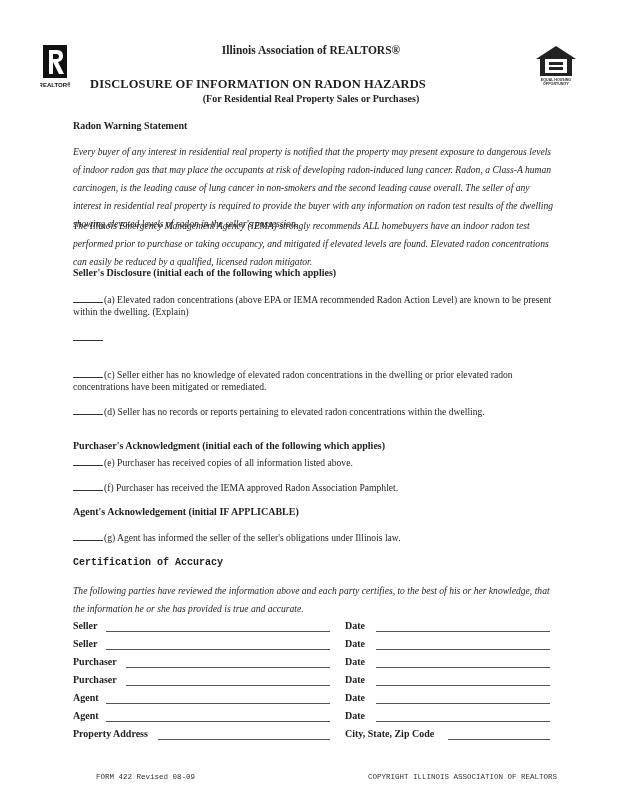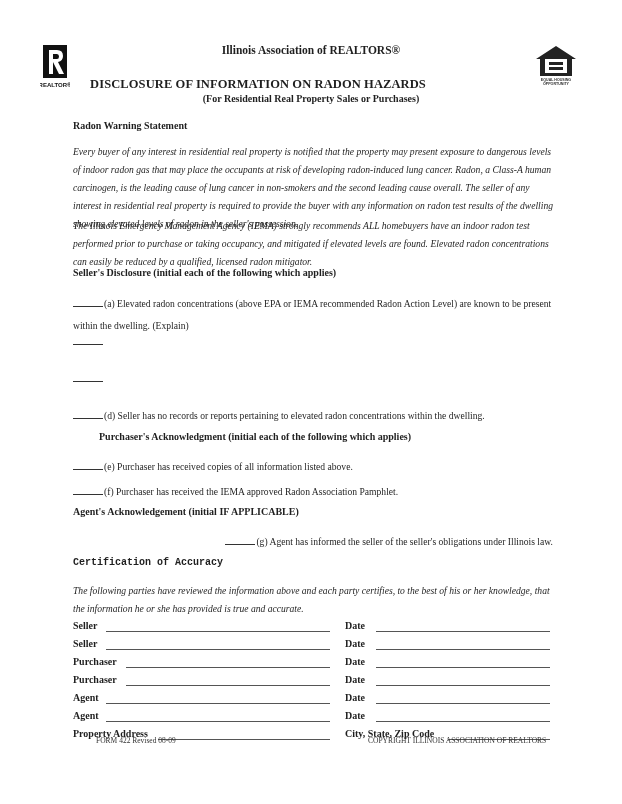--- a/index.html
+++ b/index.html
@@ -7,27 +7,27 @@
          font-family: "Liberation Serif", serif; color: #1f1f1f; }
   .abs { position: absolute; }
   .logo-r { left: 40px; top: 45px; width: 30px; height: 45px; }
   .eho { left: 534px; top: 44px; width: 44px; height: 44px; }
   .org { left: 0; width: 622px; top: 44px; text-align: center; font-weight: bold; font-size: 11.5px; }
   .title { left: 0; width: 516px; top: 77px; text-align: center; font-weight: bold; font-size: 12.5px; letter-spacing: 0.1px; }
   .subtitle { left: 0; width: 622px; top: 93px; text-align: center; font-weight: bold; font-size: 10px; }
   .h { left: 73px; font-weight: bold; font-size: 10px; }
   .p { left: 73px; width: 480px; font-size: 9.6px; line-height: 18px; }
   .it { font-style: italic; }
-  .item { left: 73px; width: 480px; font-size: 9.6px; line-height: 22px; }
+  .item { left: 73px; width: 480px; font-size: 9.6px; line-height: 12px; }
   .blank { display: inline-block; width: 30px; border-bottom: 1px solid #333; height: 9px; vertical-align: baseline; margin-right: 1px; }
   .sigrow { left: 73px; width: 480px; height: 14px; font-size: 10px; font-weight: bold; }
   .sig-label { position: absolute; left: 0; top: 0; text-align: right; }
   .sig-line { position: absolute; height: 0; border-bottom: 1px solid #555; top: 11px; }
   .date-label { position: absolute; left: 272px; top: 0; }
-  .footer { font-family: Liberation Serif, serif; font-size: 7.5px; color: #333; top: 736px; padding-left: 23px; }
+  .footer { font-family: Liberation Mono, monospace; font-size: 7.5px; color: #333; top: 773px; padding-left: 23px; }
 </style>
 </head>
 <body>
 
 <div class="abs logo-r">
   <svg width="30" height="45" viewBox="0 0 30 45">
     <rect x="3" y="0" width="24" height="33" fill="#111"></rect>
     <path d="M9 5 H17 Q23 5 23 11 Q23 16 18 17 L24 29 H19 L13 17 H13 V29 H9 Z M13 9 V14 H17 Q19 14 19 11.5 Q19 9 17 9 Z" fill="#fff"></path>
     <rect x="0" y="36" width="30" height="6" fill="#fff"></rect>
     <text x="15" y="42" font-size="6" font-family="Liberation Sans, sans-serif" font-weight="bold" text-anchor="middle" fill="#111">REALTOR®</text>
@@ -53,36 +53,36 @@
 <div class="abs p it" style="top:217px;">The Illinois Emergency Management Agency (IEMA) strongly recommends ALL homebuyers have an indoor radon test performed prior to purchase or taking occupancy, and mitigated if elevated levels are found. Elevated radon concentrations can easily be reduced by a qualified, licensed radon mitigator.</div>
 
 <div class="abs h" style="top:267px;">Seller's Disclosure (initial each of the following which applies)</div>
 <div class="abs item" style="top:293px;">
   <span class="blank"></span><span>(a)  Elevated radon concentrations (above EPA or IEMA recommended Radon Action Level) are known to be present within the dwelling.  (Explain)</span>
 </div>
 <div class="abs item" style="top:331px;">
   <span class="blank"></span>
 </div>
 <div class="abs item" style="top:368px;">
-  <span class="blank"></span>
+  <span class="blank"></span><span>(c)  Seller either has no knowledge of elevated radon concentrations in the dwelling or prior elevated radon concentrations have been mitigated or remediated.</span>
 </div>
 <div class="abs item" style="top:405px;">
   <span class="blank"></span><span>(d)  Seller has no records or reports pertaining to elevated radon concentrations within the dwelling.</span>
 </div>
 
-<div class="abs h" style="top:431px;margin-left:26px;">Purchaser's Acknowledgment (initial each of the following which applies)</div>
+<div class="abs h" style="top:440px;">Purchaser's Acknowledgment (initial each of the following which applies)</div>
 <div class="abs item" style="top:456px;">
   <span class="blank"></span><span>(e)  Purchaser has received copies of all information listed above.</span>
 </div>
 <div class="abs item" style="top:481px;">
   <span class="blank"></span><span>(f)  Purchaser has received the IEMA approved Radon Association Pamphlet.</span>
 </div>
 
 <div class="abs h" style="top:506px;">Agent's Acknowledgement (initial IF APPLICABLE)</div>
-<div class="abs item" style="top:531px;text-align:right;">
+<div class="abs item" style="top:531px;">
   <span class="blank"></span><span>(g)  Agent has informed the seller of the seller's obligations under Illinois law.</span>
 </div>
 
 <div class="abs h" style="top:557px;font-family:Liberation Mono, monospace;">Certification of Accuracy</div>
 <div class="abs p" style="top:582px;font-style:italic;">The following parties have reviewed the information above and each party certifies, to the best of his or her knowledge, that the information he or she has provided is true and accurate.</div>
 
 <div class="abs sigrow" style="top:620px;">
   <span class="sig-label">Seller</span>
   <span class="sig-line" style="left:33px;width:224px;"></span>
   <span class="date-label">Date</span>

